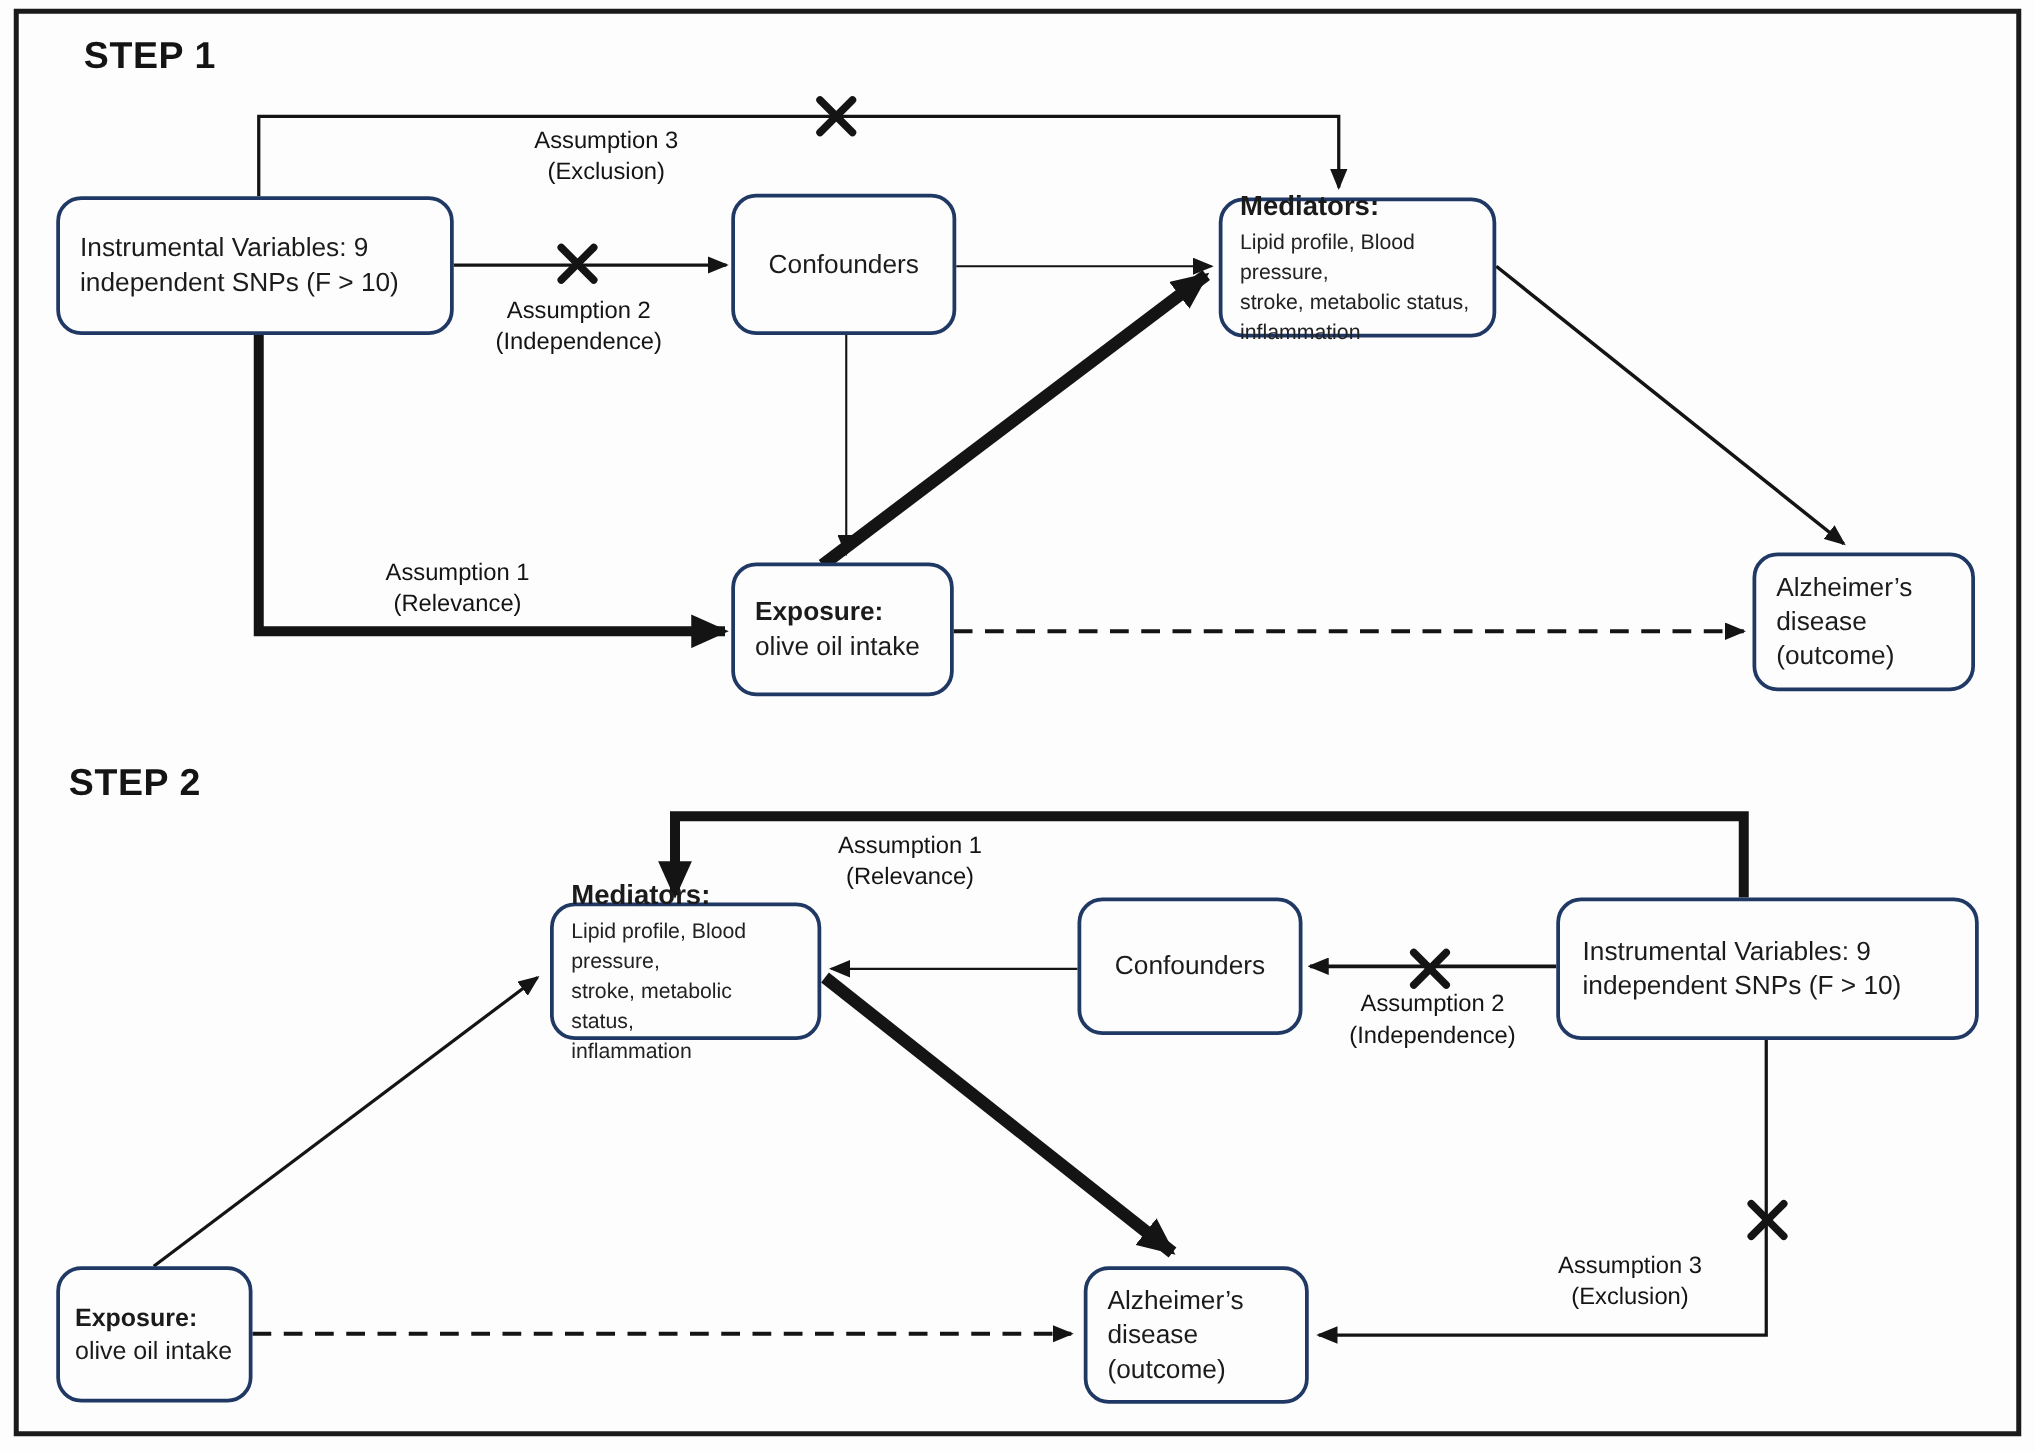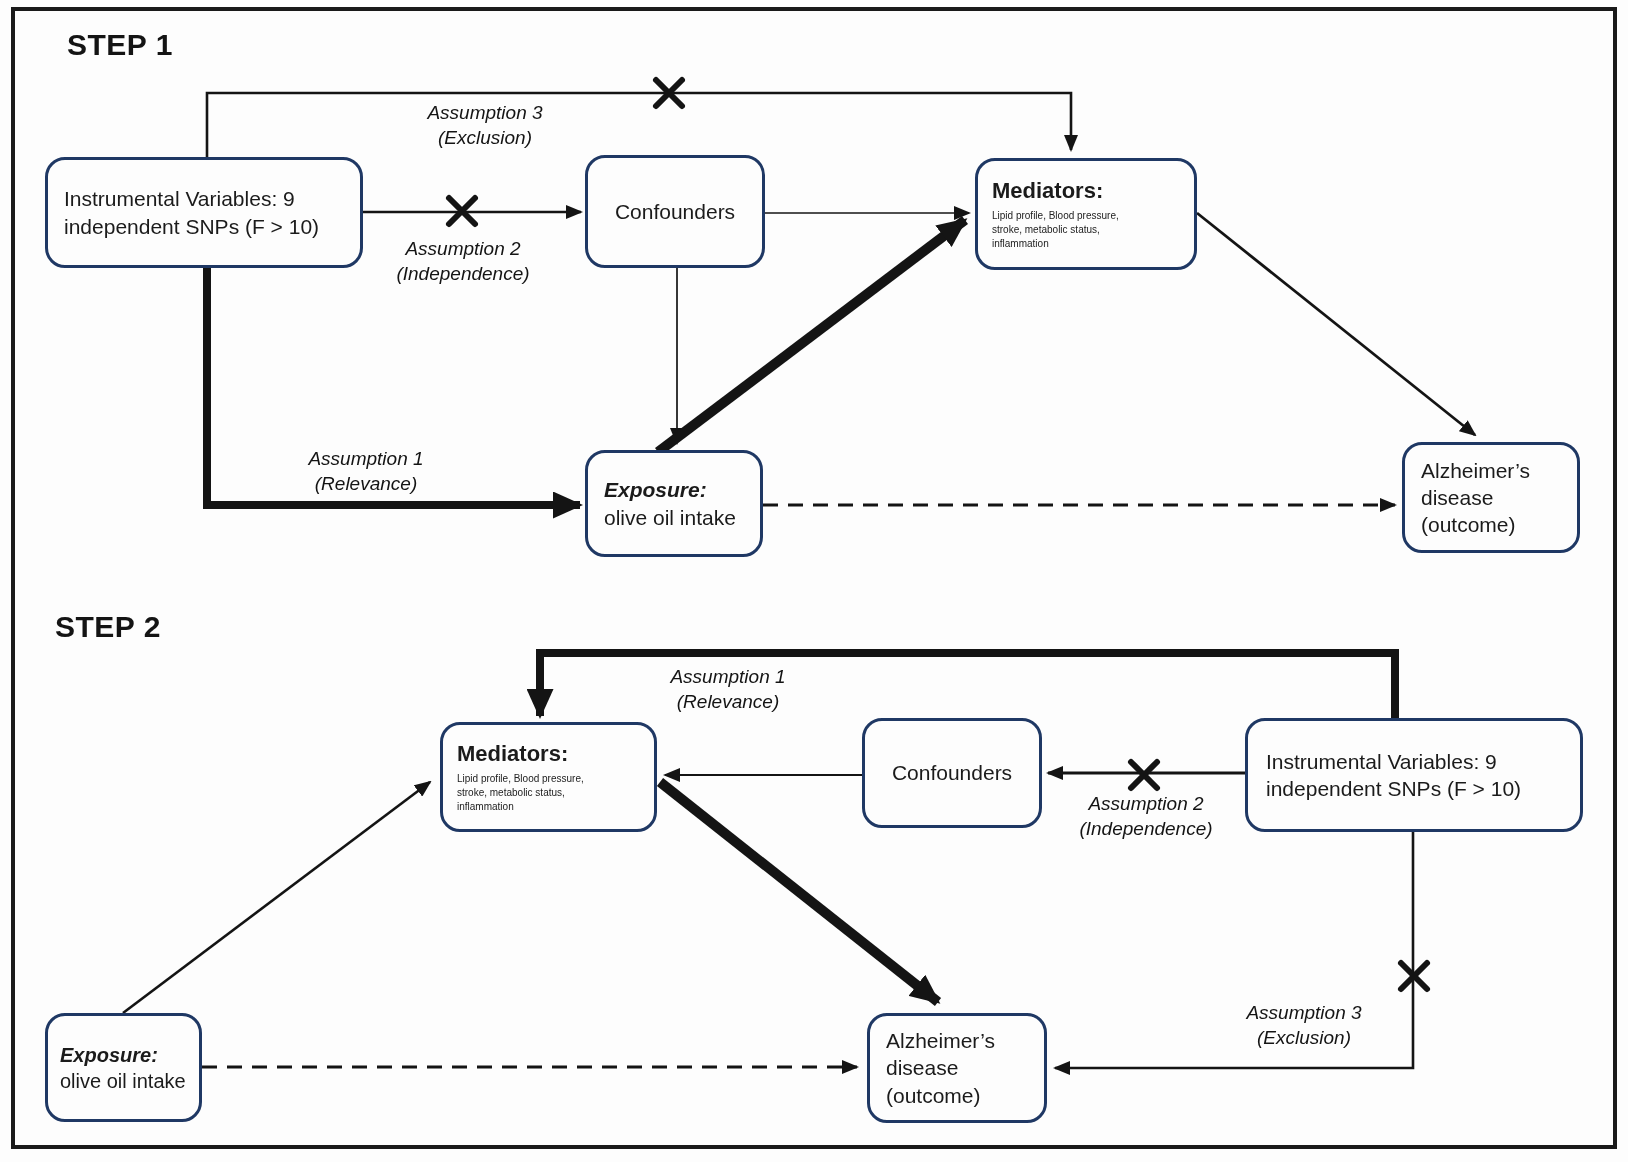--- a/index.html
+++ b/index.html
@@ -18,27 +18,27 @@
     position:absolute; font-size:30px; font-weight:bold; letter-spacing:0.5px; color:#141414;
   }
   .node {
     position:absolute; box-sizing:border-box;
     border:3.5px solid #1f3864; border-radius:20px; background:#fdfdfd;
     display:flex; flex-direction:column; justify-content:center;
     font-size:21px; line-height:1.3; color:#1b1b1b;
   }
   .node.center { align-items:center; text-align:left; }
   .prewrap { white-space:pre-line; }
-  .node .title-bold { font-weight:bold;font-style:italic; }
+  .node .title-bold { font-weight:bold; }
   .node .med-title { font-size:22px; margin-bottom:3px;font-weight:bold; }
-  .node .med-body { font-size:10px; line-height:1.4; color:#222; }
+  .node .med-body { font-size:17px; line-height:1.4; color:#222; }
   .bold { font-weight:normal; }
   .assumption {
     position:absolute; width:210px; text-align:center;
-    font-size:19px; line-height:1.32; color:#141414;font-style:italic;
+    font-size:19px; line-height:1.32; color:#141414;
   }
 </style>
 </head>
 <body>
 
 <div class="canvas">
 
   <svg class="svg-layer" width="1628" height="1162" viewBox="0 0 1628 1162" xmlns="http://www.w3.org/2000/svg">
     <defs>
       <marker id="ahSmall" markerUnits="userSpaceOnUse" markerWidth="17" markerHeight="14" refX="15" refY="7" orient="auto">

